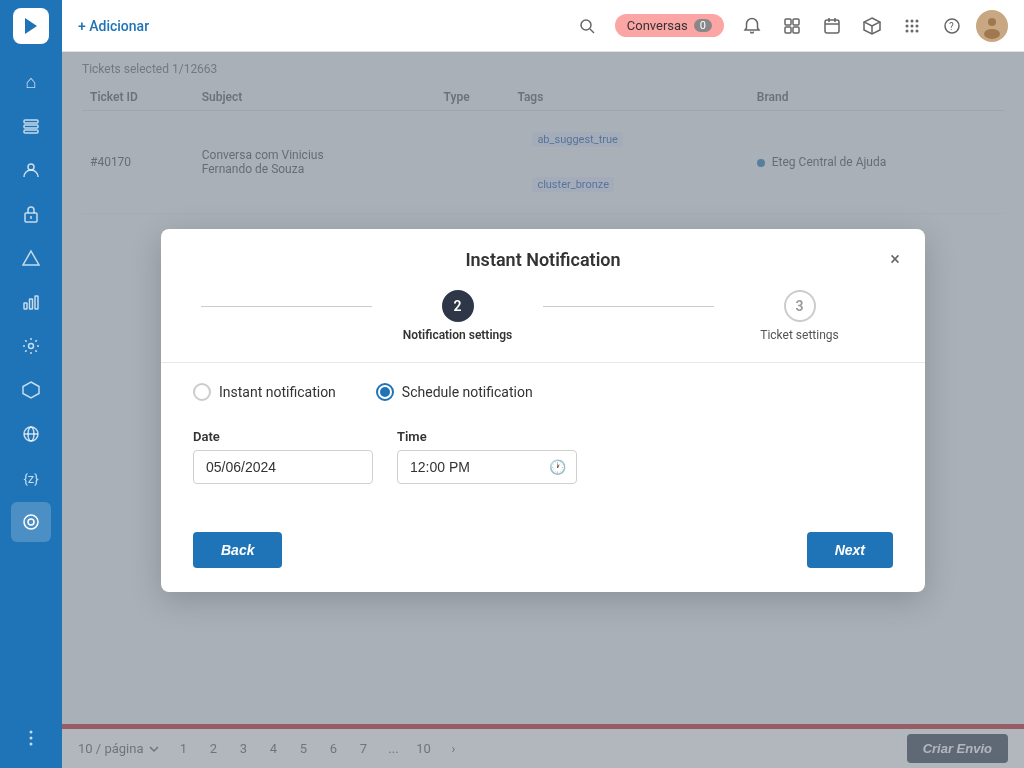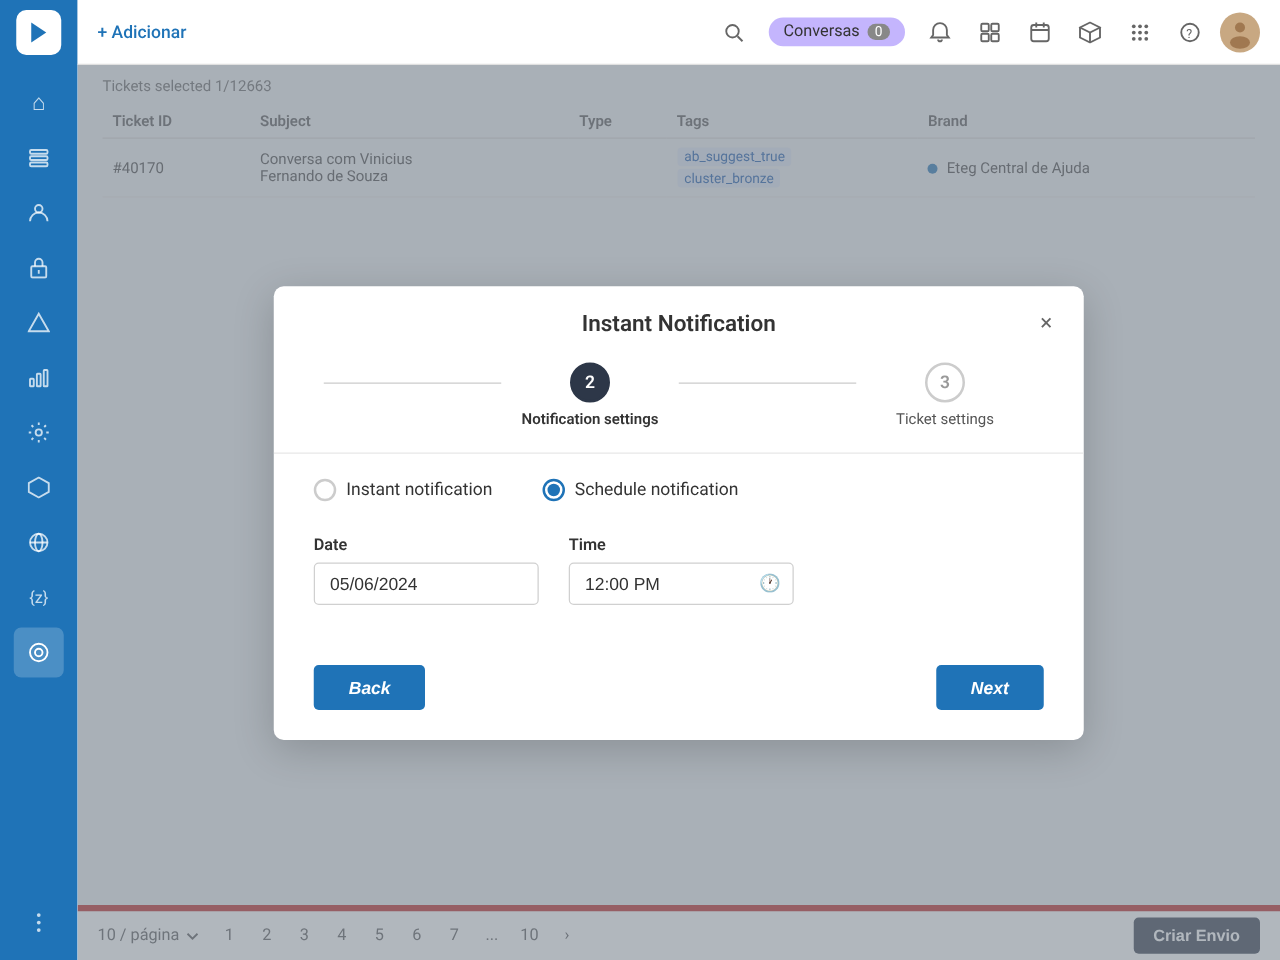--- a/index.html
+++ b/index.html
@@ -60,21 +60,21 @@
       display: flex; align-items: center; gap: 4px;
       color: #1f73b7; font-size: 14px; cursor: pointer; font-weight: 500;
     }
     .topbar-spacer { flex: 1; }
     .topbar-search {
       width: 32px; height: 32px;
       display: flex; align-items: center; justify-content: center;
       cursor: pointer; color: #666;
     }
     .topbar-conversas {
-      background: #c4b5fd; border-radius: 20px;
+      background: #fca5a5; border-radius: 20px;
       padding: 4px 12px; font-size: 13px; color: #333;
       display: flex; align-items: center; gap: 6px; cursor: pointer;
     }
     .conversas-badge {
       background: #888; color: white; border-radius: 10px;
       padding: 0 6px; font-size: 11px; min-width: 18px; text-align: center;
     }
     .topbar-icons { display: flex; align-items: center; gap: 8px; }
     .topbar-icon-btn {
       width: 32px; height: 32px;
@@ -152,21 +152,21 @@
       z-index: 10;
       display: flex;
       align-items: center;
       justify-content: center;
     }
 
     
     .modal {
       background: white;
       border-radius: 8px;
-      width: 648px;
+      width: 764px;
       max-width: 90%;
       box-shadow: 0 8px 32px rgba(0,0,0,0.18);
       overflow: hidden;
     }
     .modal-header {
       display: flex;
       align-items: center;
       justify-content: center;
       padding: 20px 24px 12px;
       position: relative;
@@ -340,28 +340,28 @@
       font-size: 13px; color: #555;
     }
     .page-num {
       width: 24px; height: 24px; display: flex; align-items: center; justify-content: center;
       border-radius: 4px; cursor: pointer;
     }
     .btn-criar {
       margin-left: auto;
       background: #2d3748; color: white;
       padding: 7px 16px; border-radius: 4px; font-size: 13px;
-      font-weight: 600; cursor: pointer; border: none;
+      font-weight: 600; cursor: pointer; border: none; font-style: italic;
     }
 
     
     .tag {
       display: inline-block;
       background: #e8f0fe; color: #1557b0;
-      border-radius: 3px; padding: 1px 5px; font-size: 11px; margin: 1px;
+      border-radius: 3px; padding: 1px 5px; font-size: 11px; margin: 15px;
     }
   </style>
 </head>
 <body>
 
 <div class="sidebar">
   <div class="sidebar-logo">
     <svg viewBox="0 0 20 20" fill="#1f73b7">
       <polygon points="4,2 16,10 4,18" fill="#1f73b7"></polygon>
     </svg>

